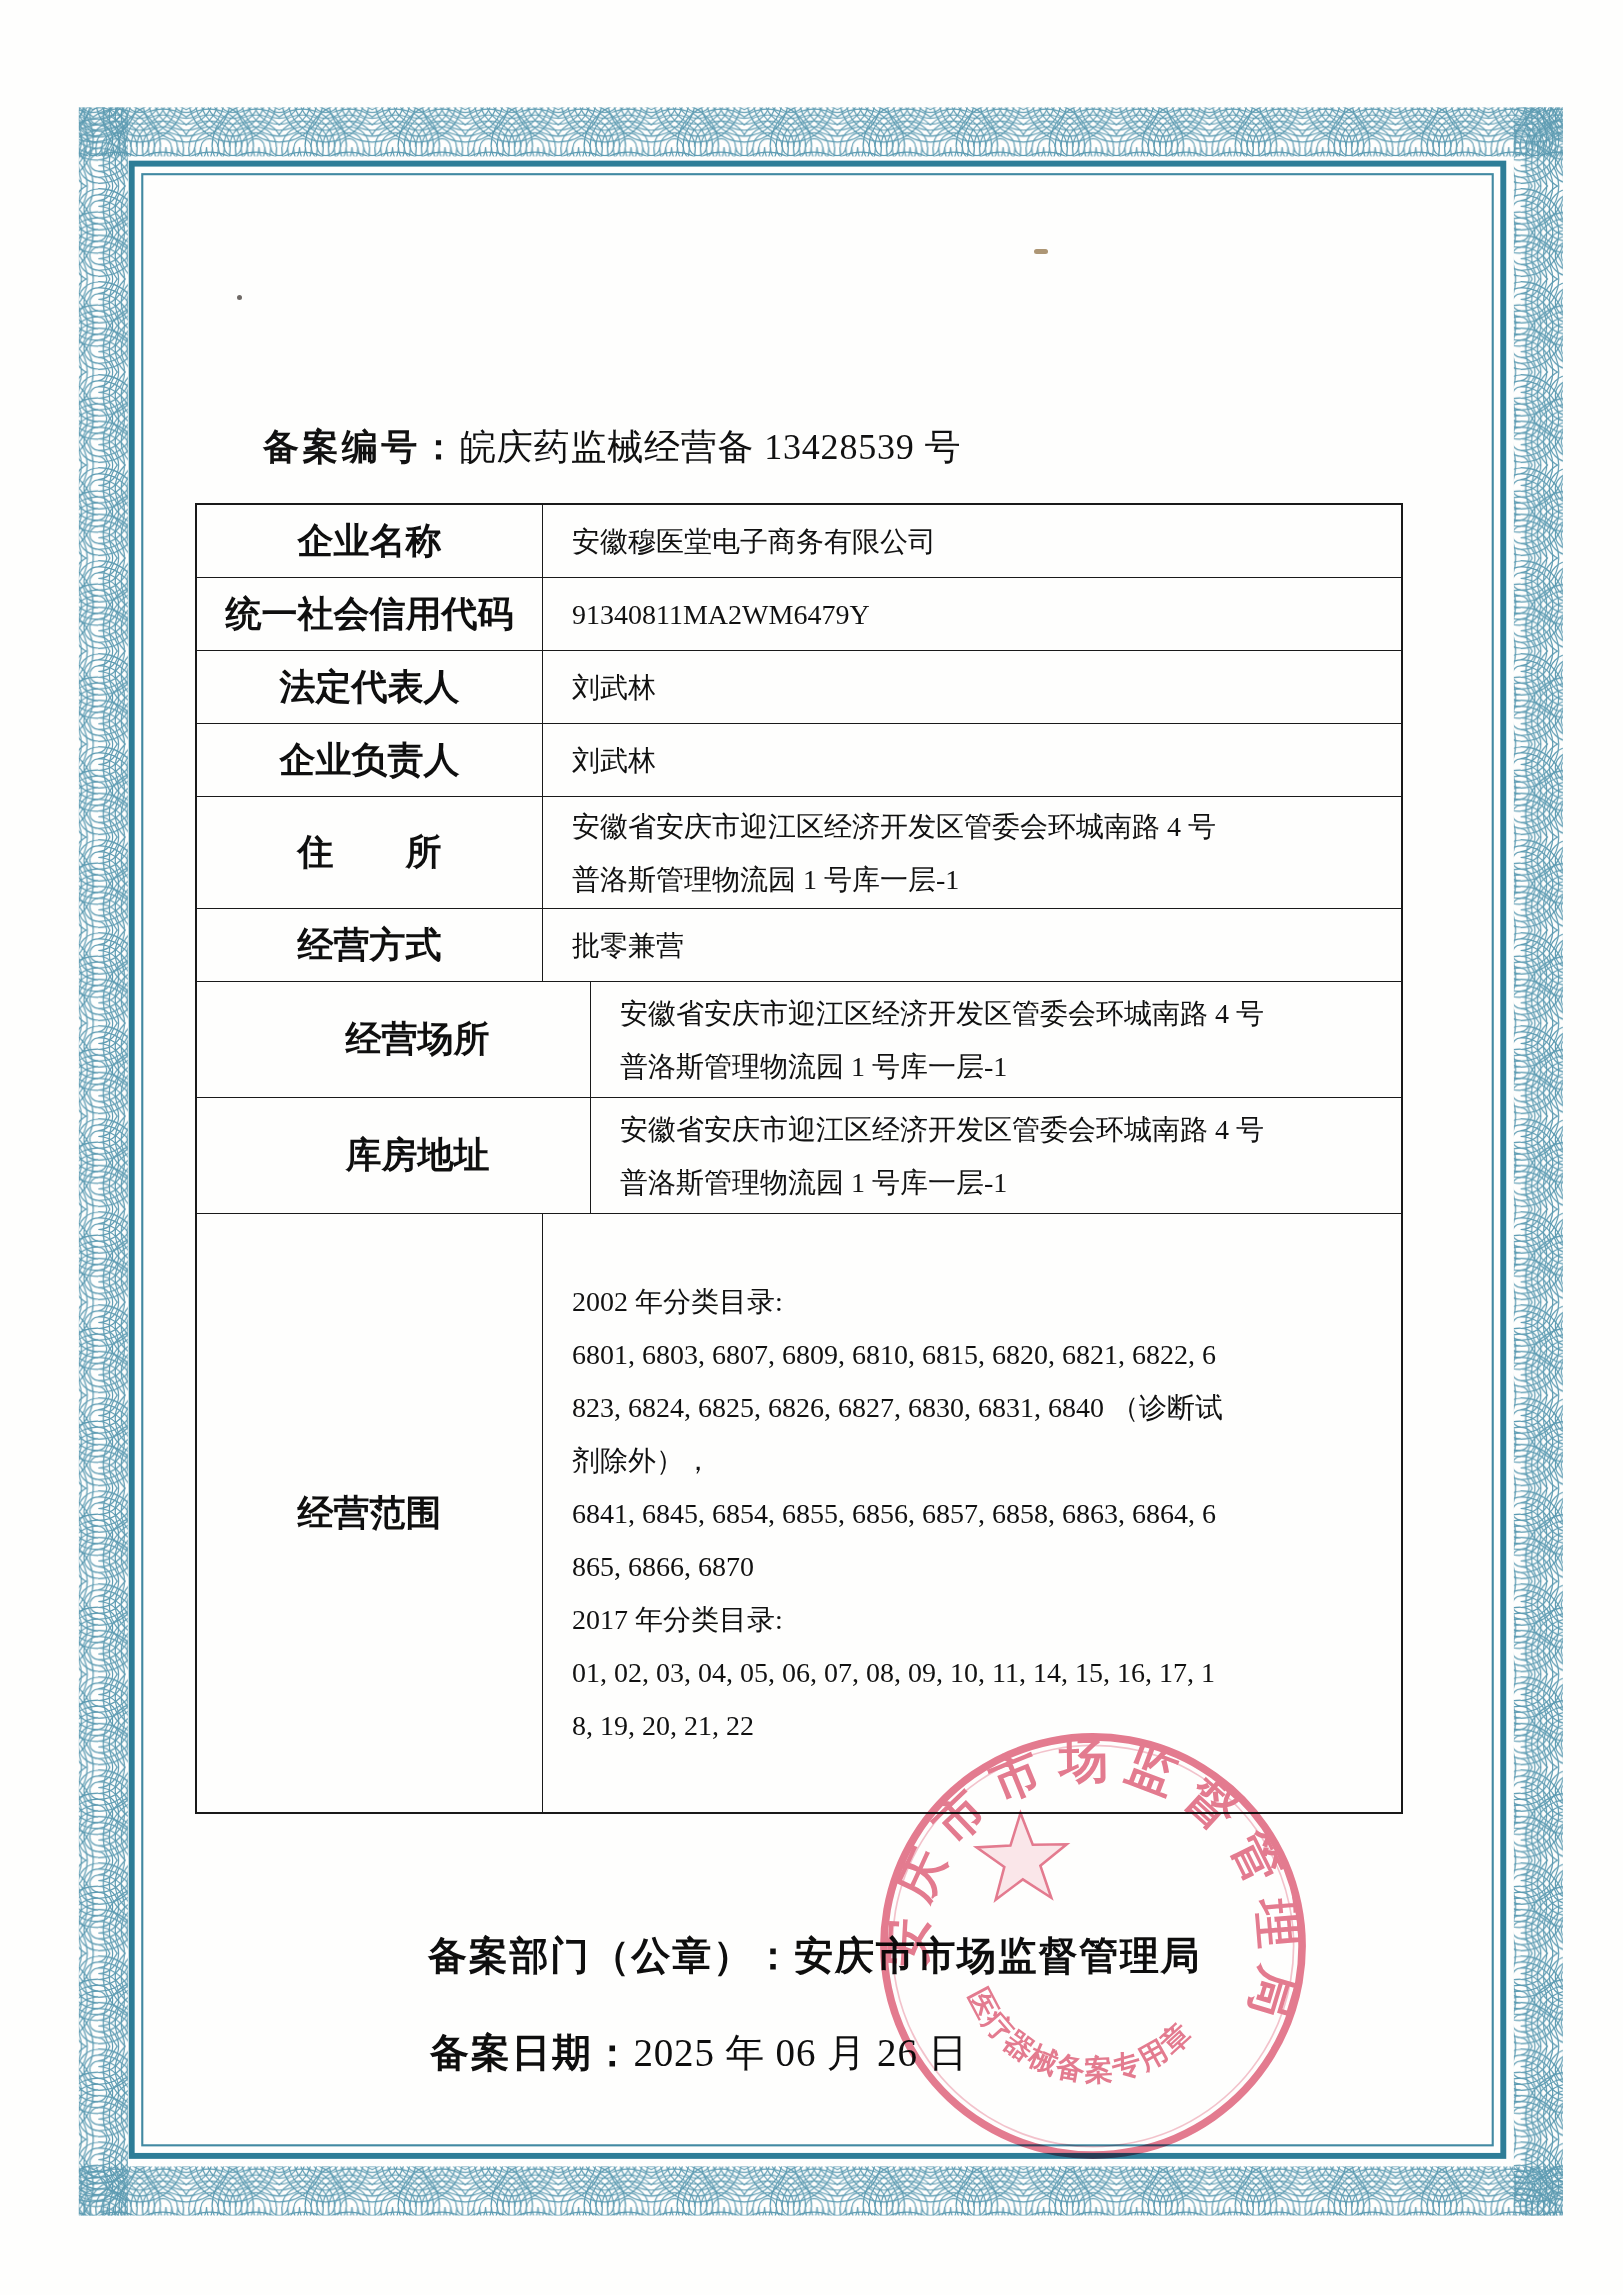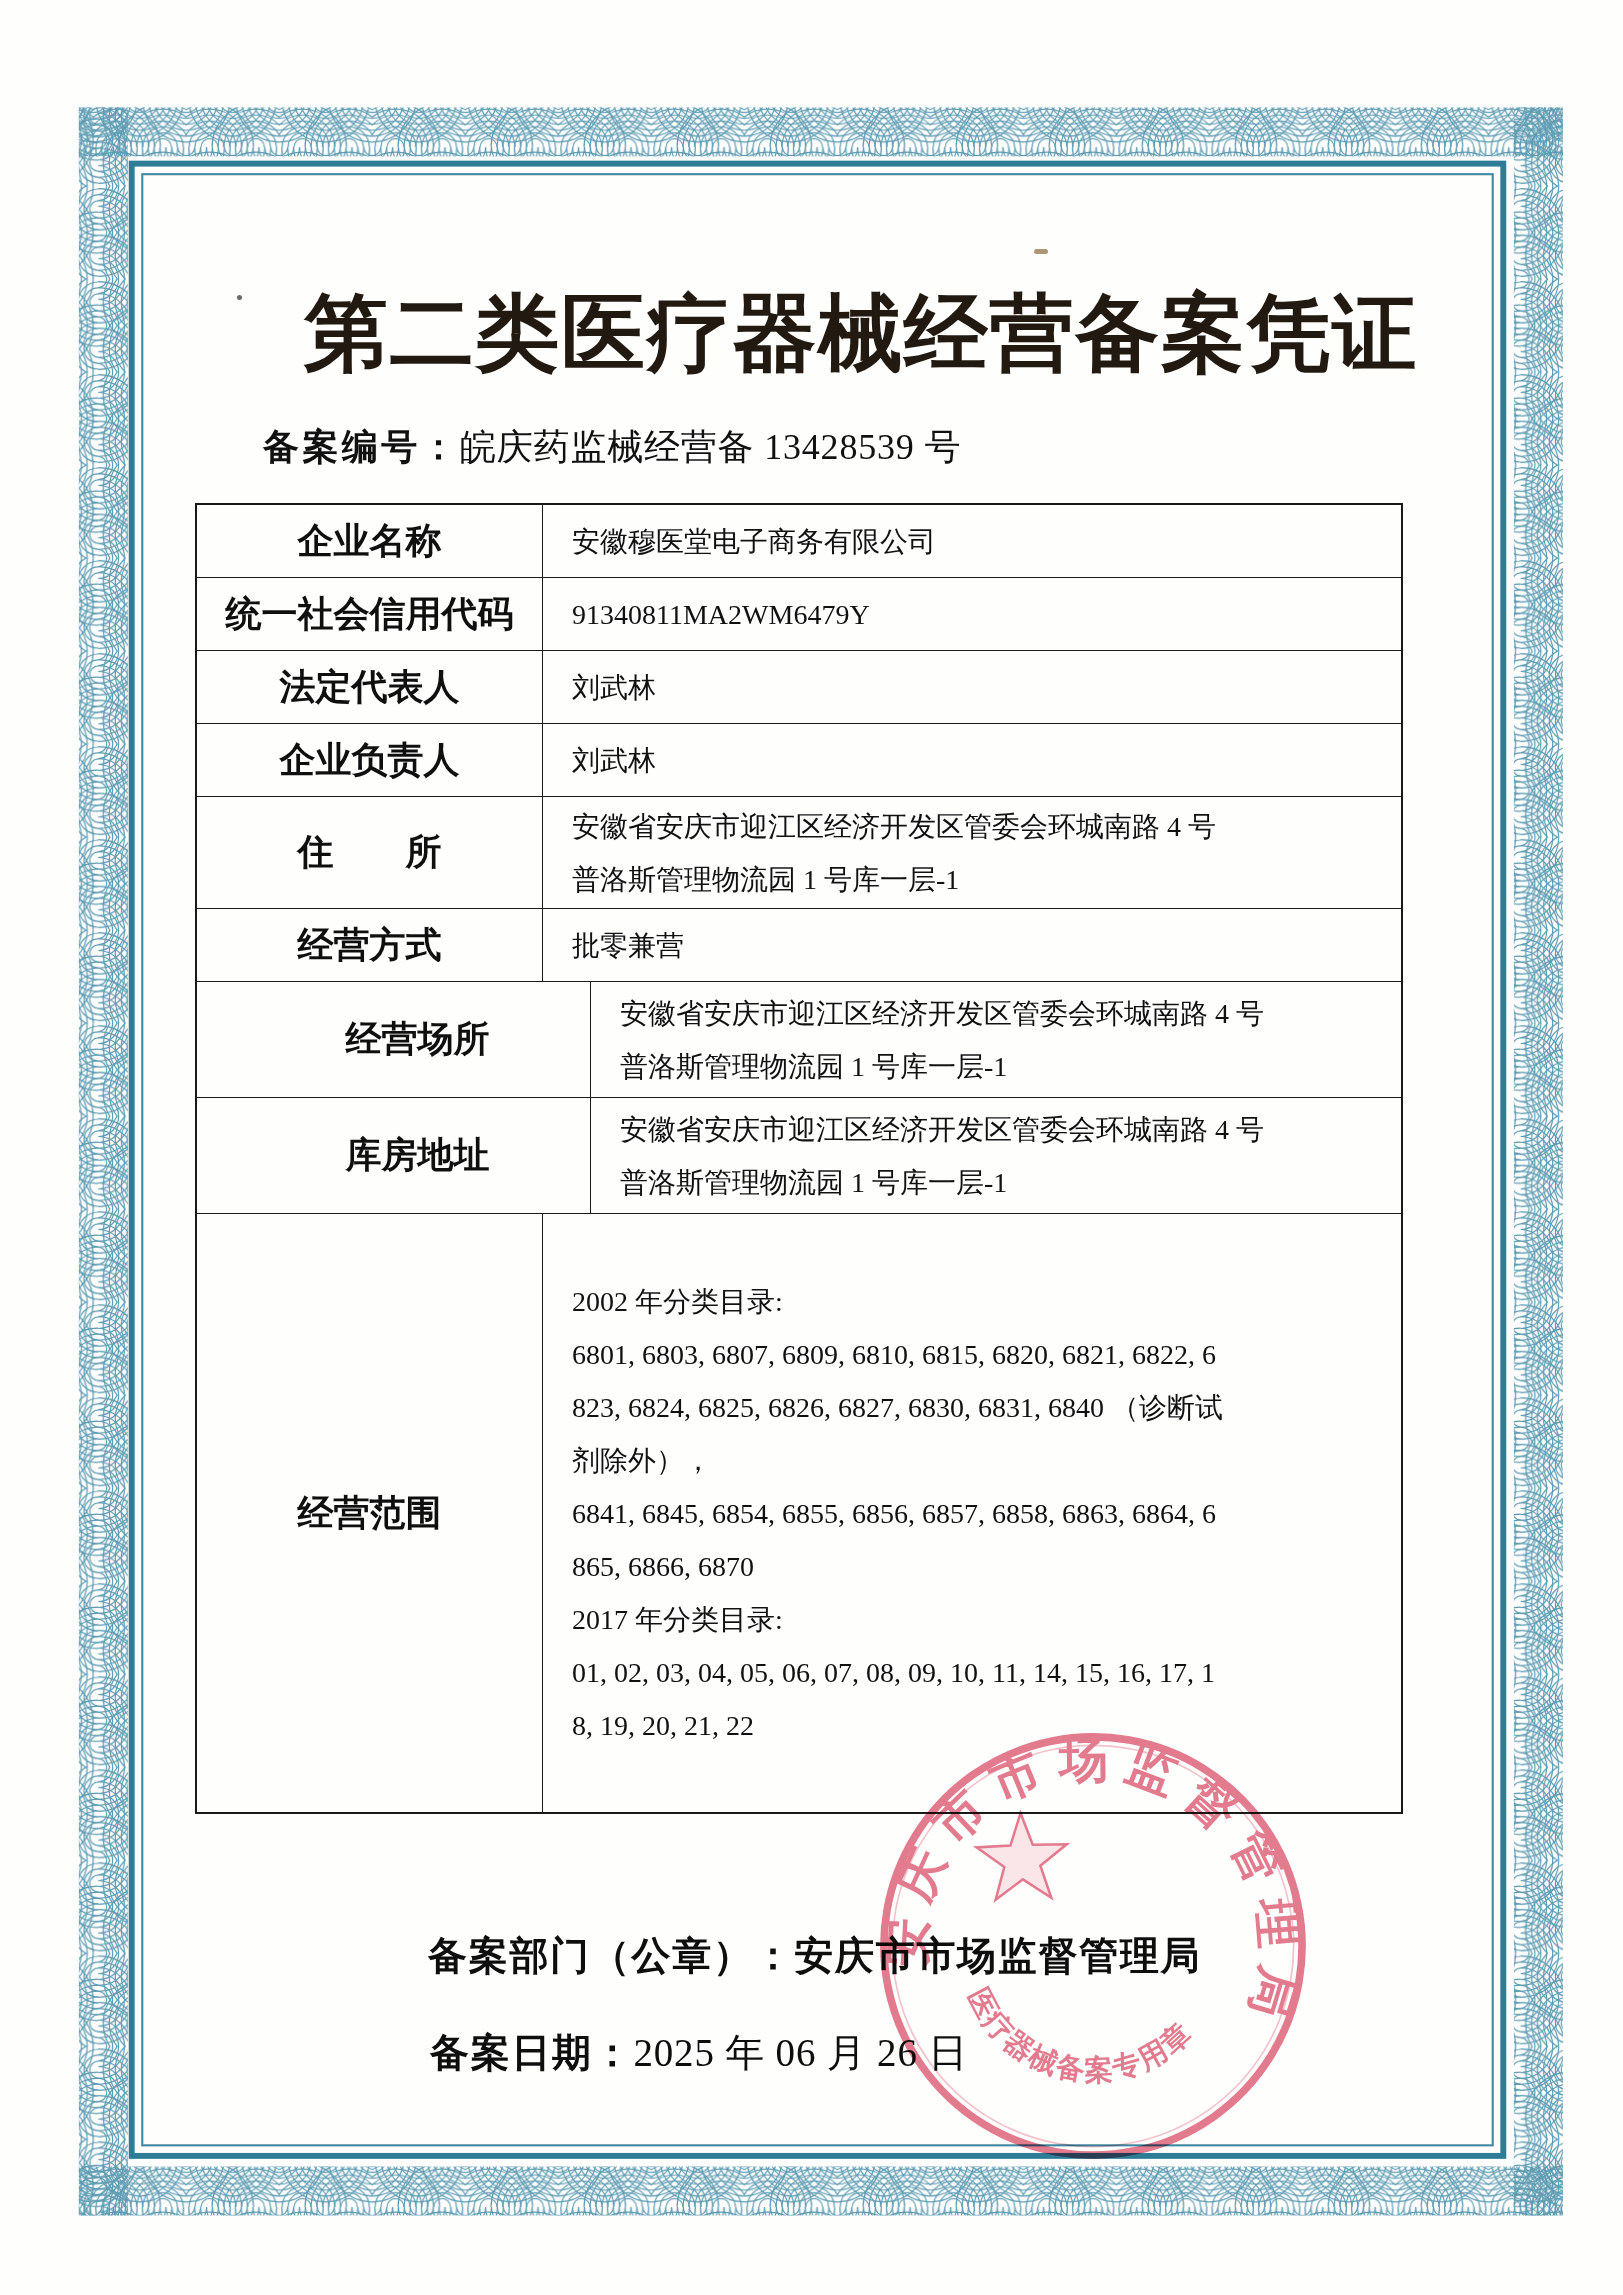--- a/index.html
+++ b/index.html
@@ -195,21 +195,20 @@
     <rect x="93" y="127" width="58" height="2493" fill="url(#guilV)"></rect>
     <rect x="1790" y="127" width="58" height="2493" fill="url(#guilV)"></rect>
 
     <rect x="155.5" y="193.5" width="1622" height="2356" fill="none" stroke="#2e7d97" stroke-width="7"></rect>
     <rect x="168" y="206" width="1597" height="2331" fill="none" stroke="#4189a2" stroke-width="2.5"></rect>
   </svg>
 
   <div class="speck speck-dot"></div>
   <div class="speck speck-dash"></div>
 
-  <div class="title">第二类医疗器械经营备案凭证</div>
 
   <div class="filing">
     <span class="lbl">备案编号：</span><span class="val">皖庆药监械经营备 13428539 号</span>
   </div>
 
   <div class="cert-table">
 
     <div class="row r1">
       <div class="cell-label">企业名称</div>
       <div class="cell-value">

